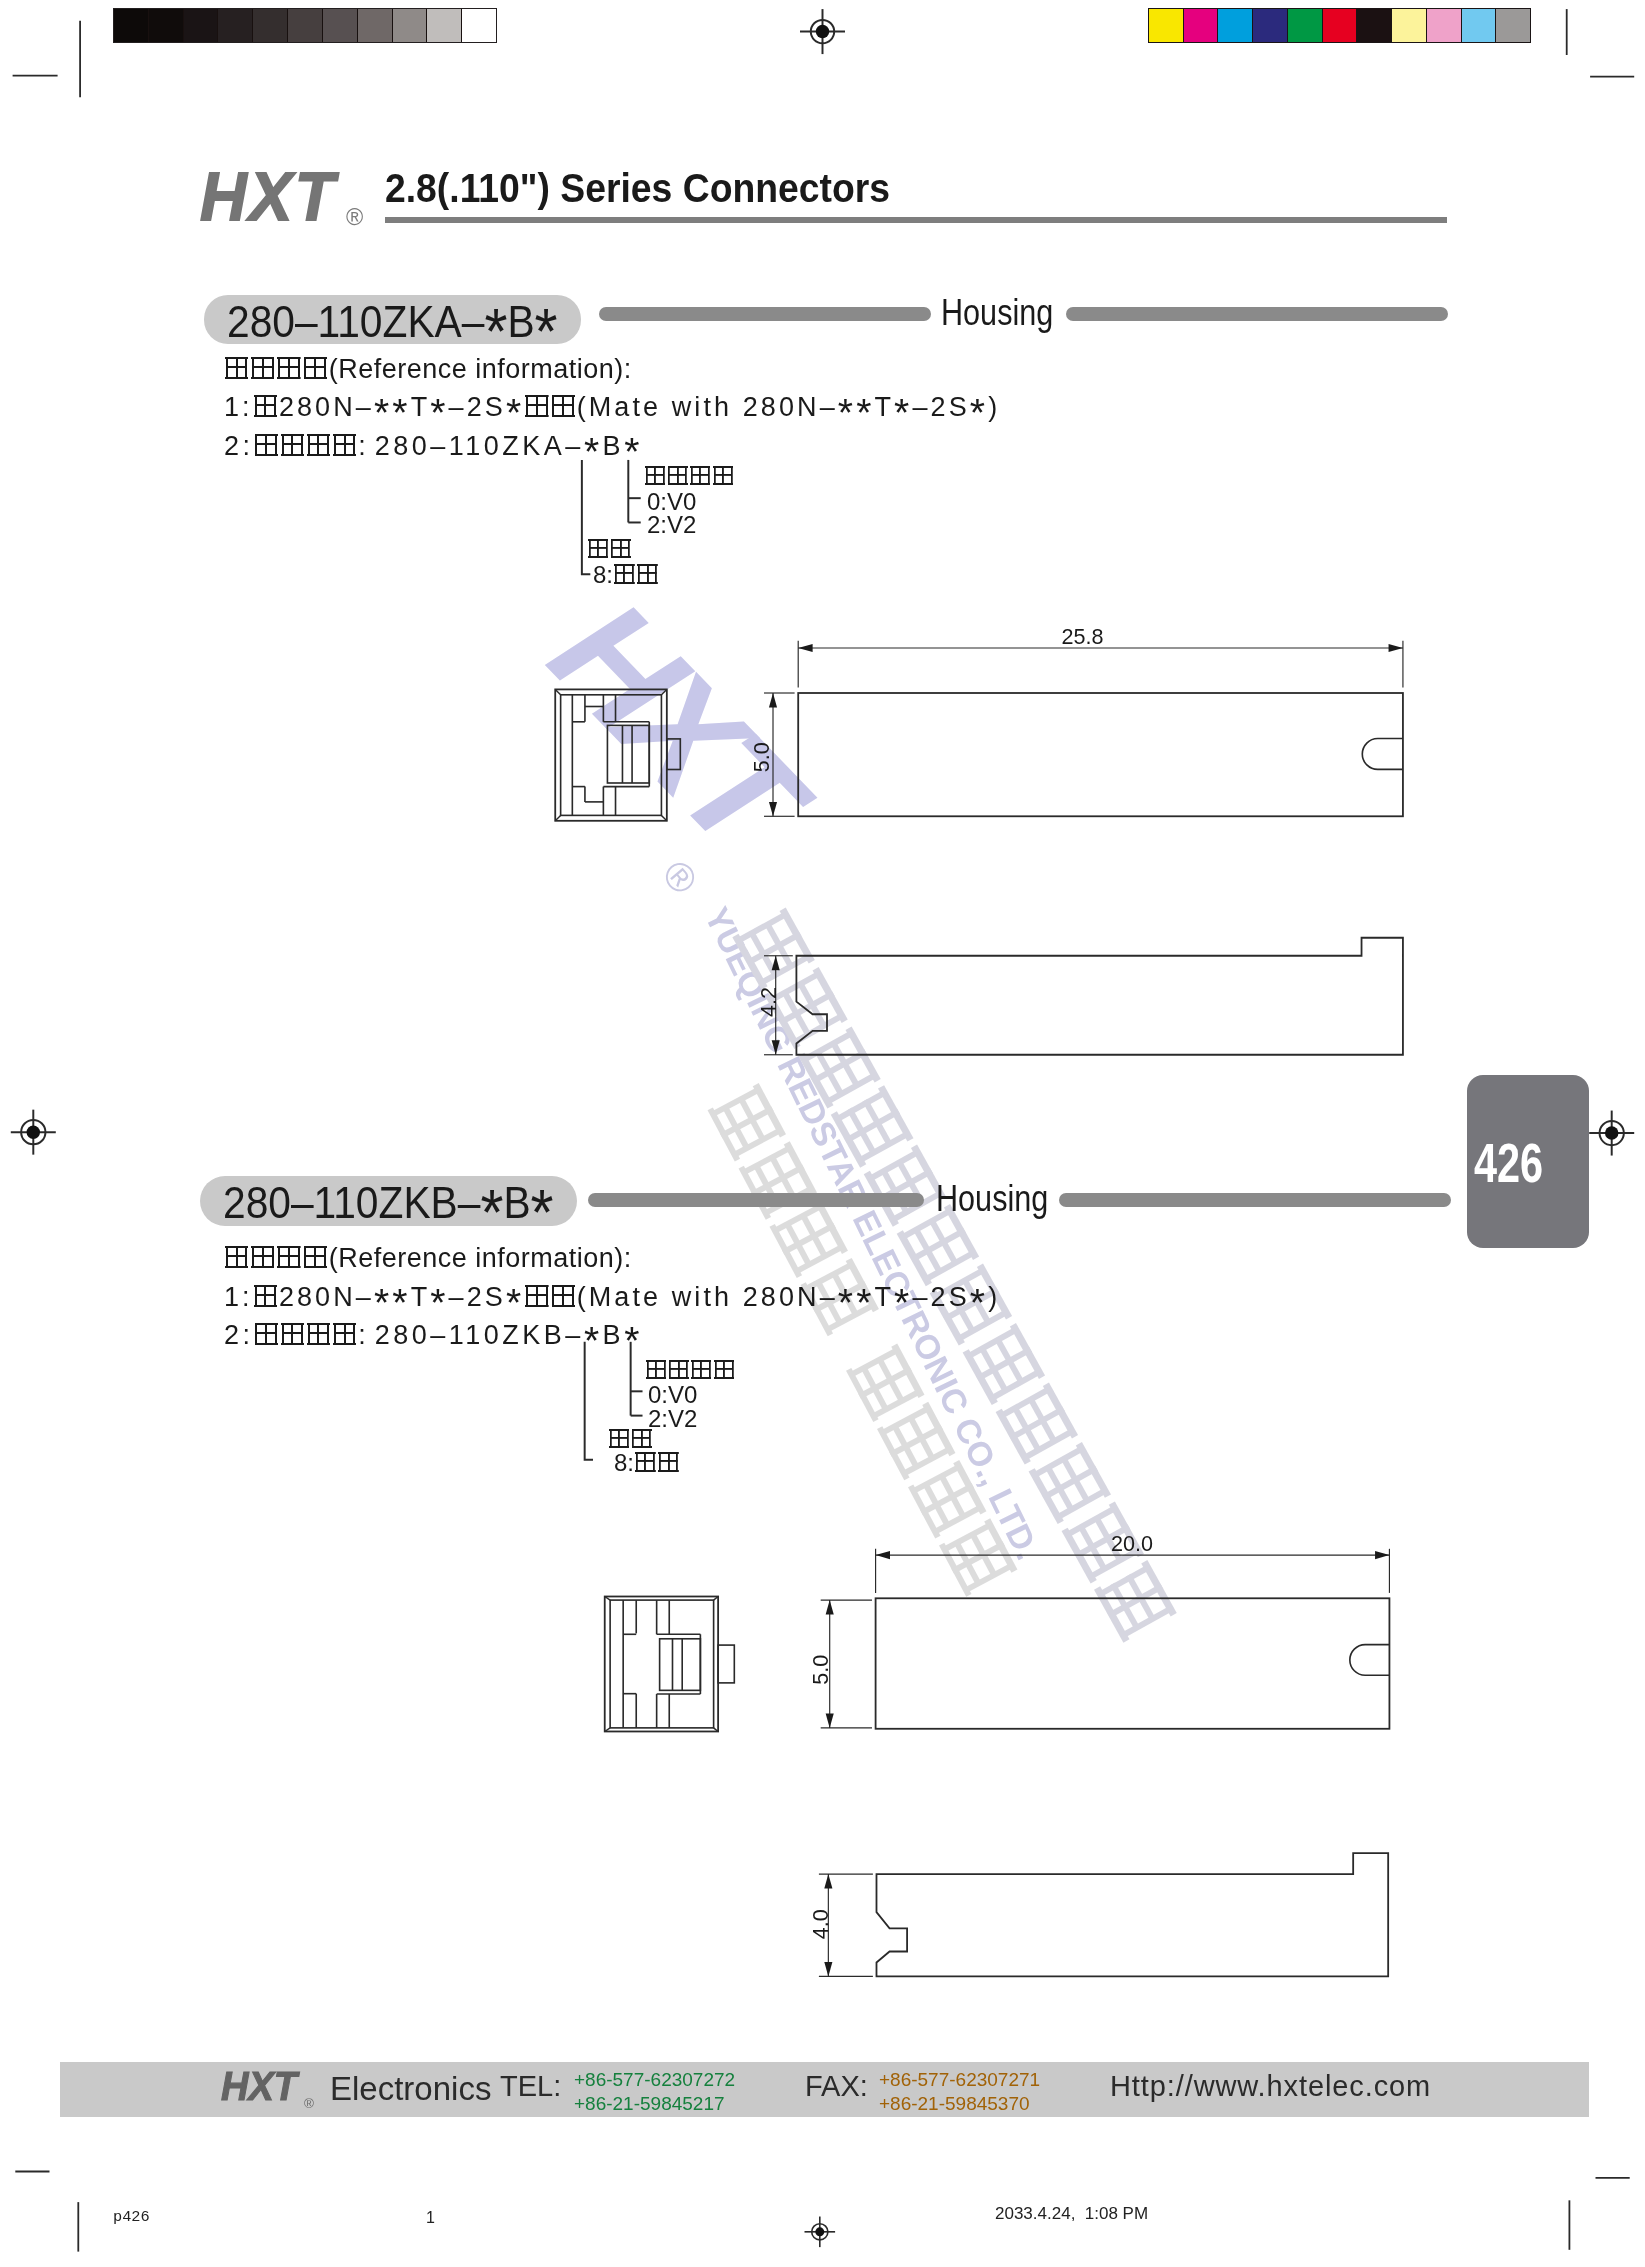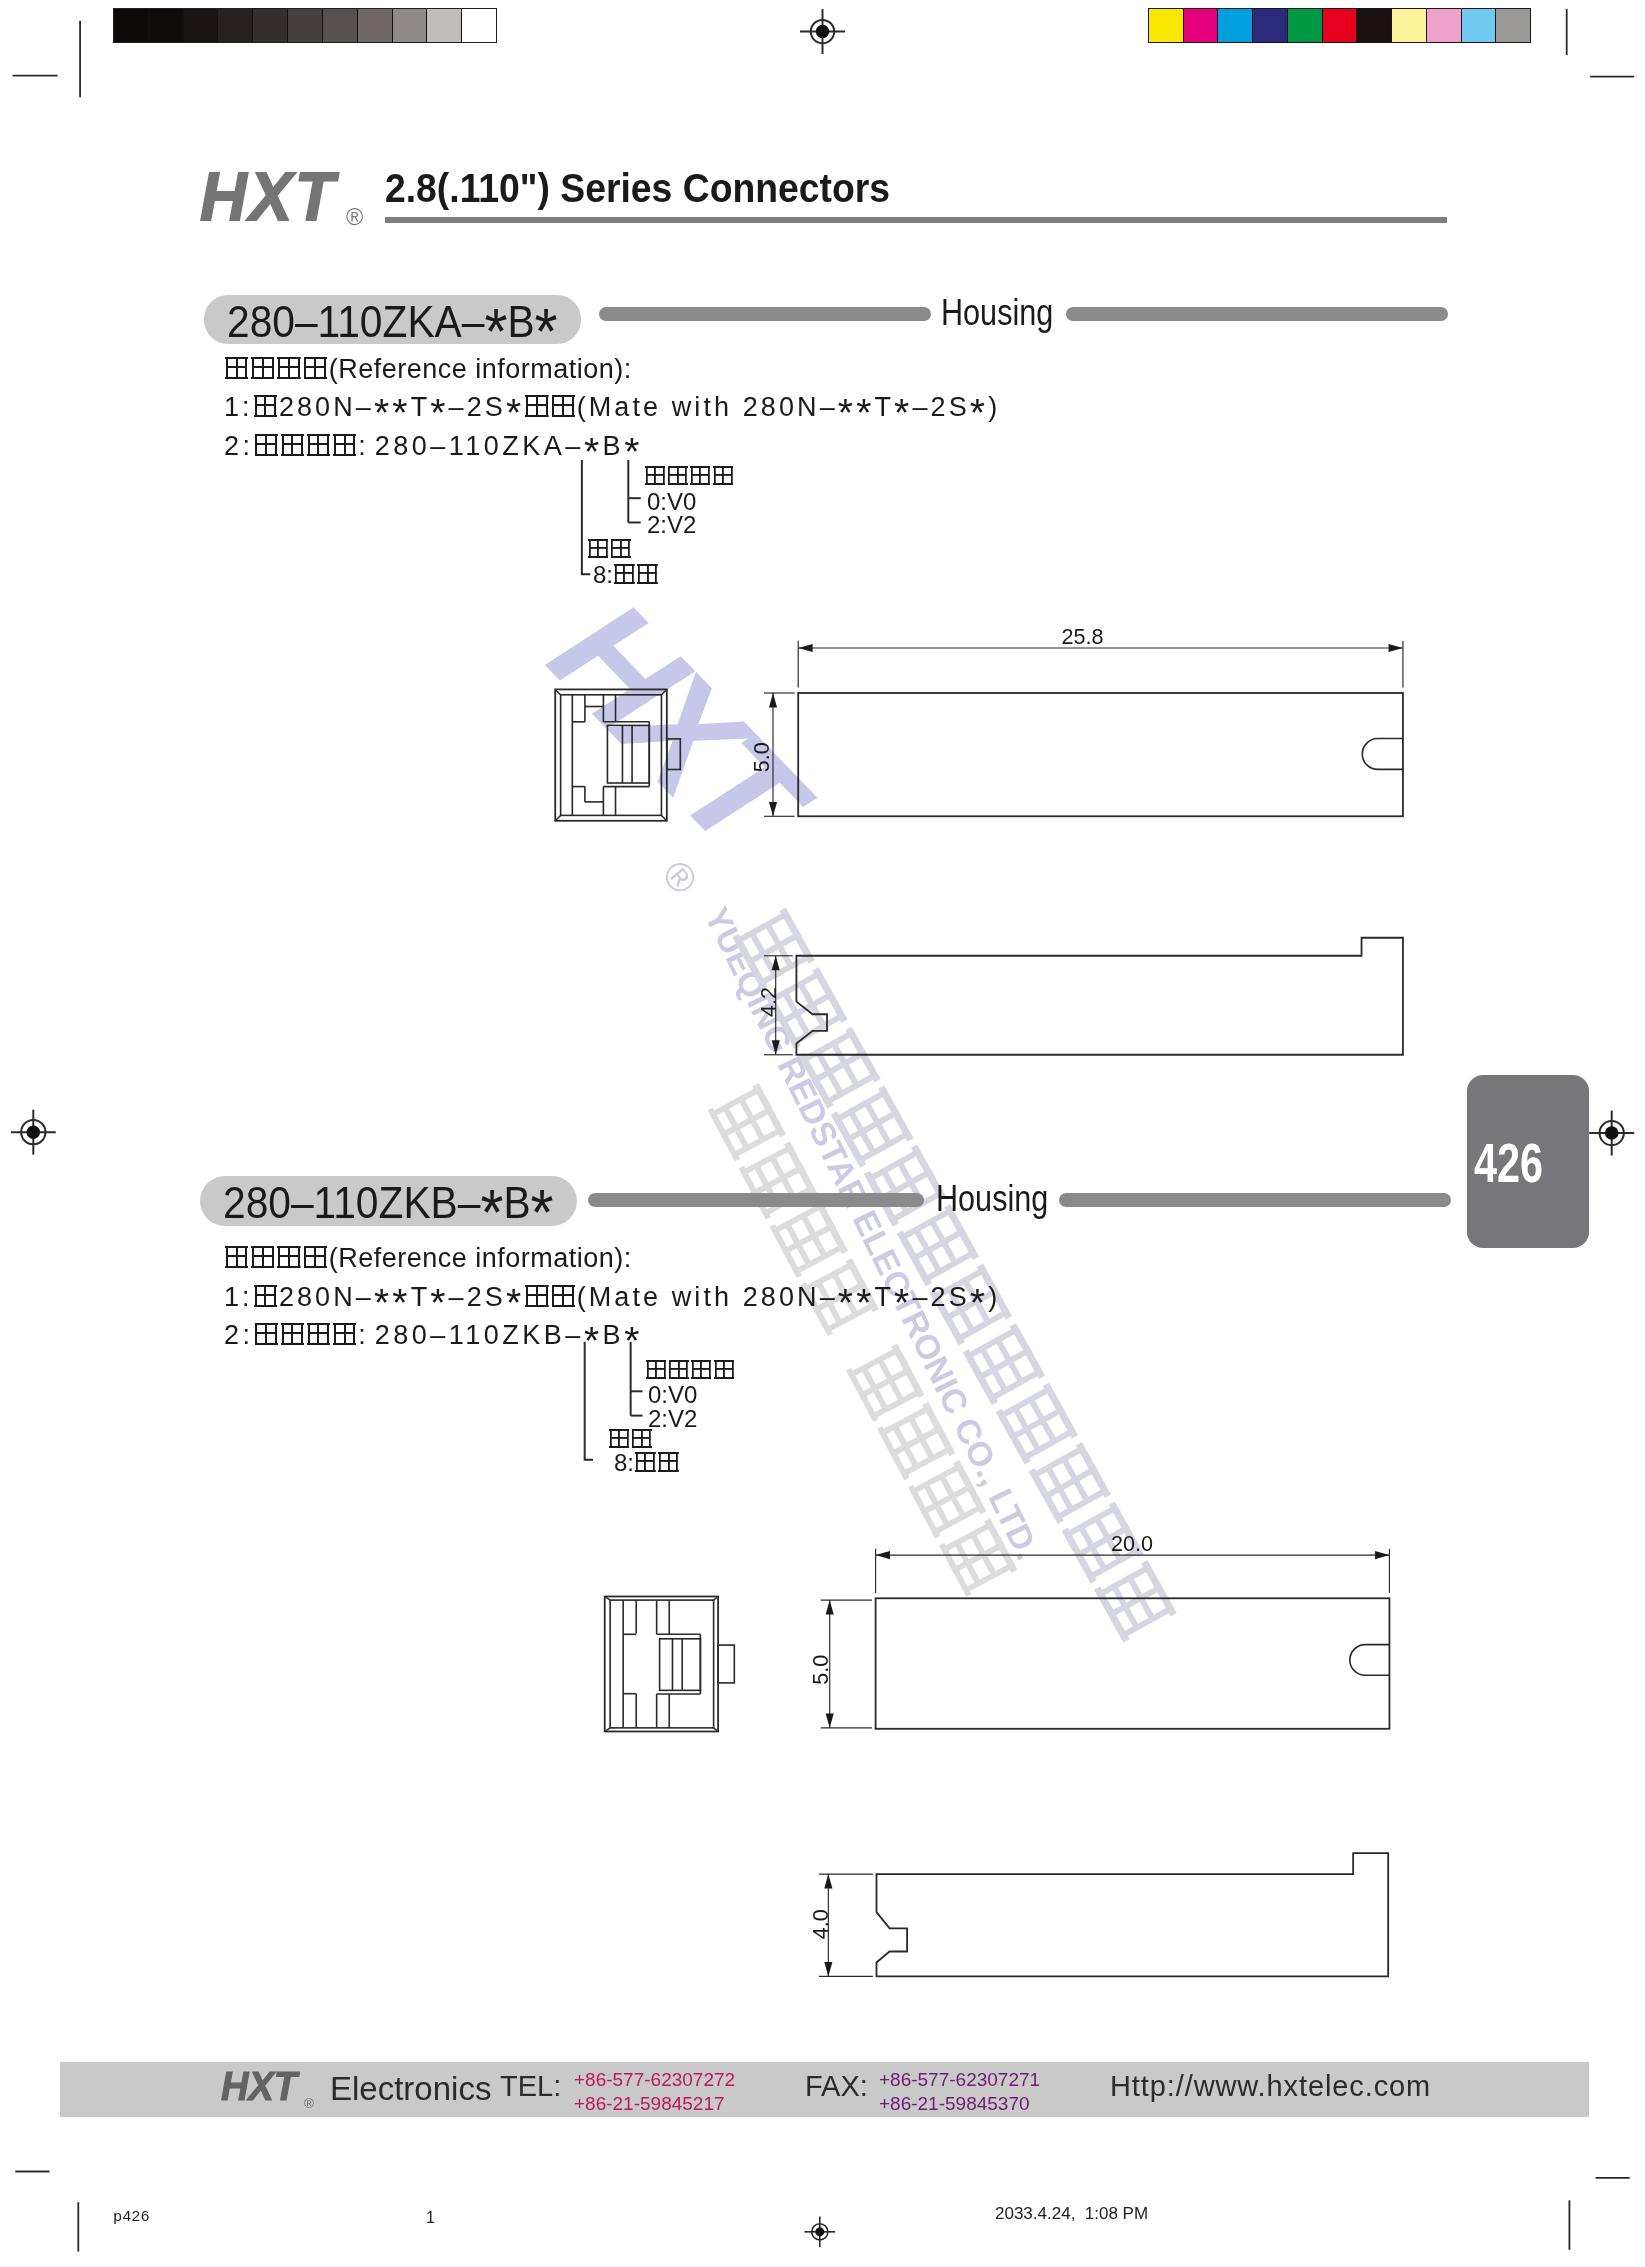--- a/index.html
+++ b/index.html
@@ -327,25 +327,25 @@
 <div class="t" style="left:60px;top:2062px;width:1529px;height:55px;background:#c9c9c9;z-index:2"></div>
 
 <div class="t" style="left:221px;top:2066px;font-size:40px;font-weight:bold;font-style:italic;color:#636363;-webkit-text-stroke:1.1px #636363;transform:scaleX(.95)">HXT</div>
 
 <div class="t" style="left:304px;top:2097px;font-size:13.5px;color:#6e6e6e">®</div>
 
 <div class="t" style="left:330px;top:2072px;font-size:33px;color:#2b2b2b">Electronics</div>
 
 <div class="t" style="left:500px;top:2072px;font-size:29px;color:#2b2b2b">TEL:</div>
 
-<div class="t" style="left:574px;top:2068px;font-size:19px;color:#be185d;line-height:1.28;text-align:left">+86-577-62307272<br>+86-21-59845217</div>
+<div class="t" style="left:574px;top:2068px;font-size:19px;color:#15803d;line-height:1.28;text-align:left">+86-577-62307272<br>+86-21-59845217</div>
 
 <div class="t" style="left:805px;top:2072px;font-size:29px;color:#2b2b2b">FAX:</div>
 
-<div class="t" style="left:879px;top:2068px;font-size:19px;color:#701a75;line-height:1.28">+86-577-62307271<br>+86-21-59845370</div>
+<div class="t" style="left:879px;top:2068px;font-size:19px;color:#a16207;line-height:1.28">+86-577-62307271<br>+86-21-59845370</div>
 
 <div class="t" style="left:1110px;top:2072px;font-size:29px;color:#2b2b2b;letter-spacing:0.9px">Http://www.hxtelec.com</div>
 
 <div class="t" style="left:113px;top:2210px;font-size:15.3px;font-family:'Liberation Mono',monospace;color:#222">p426</div>
 
 <div class="t" style="left:426px;top:2210px;font-size:16px;color:#222">1</div>
 
 <div class="t" style="left:995px;top:2205px;font-size:17px;color:#222">2033.4.24,&nbsp; 1:08 PM</div>
 </div>
 

